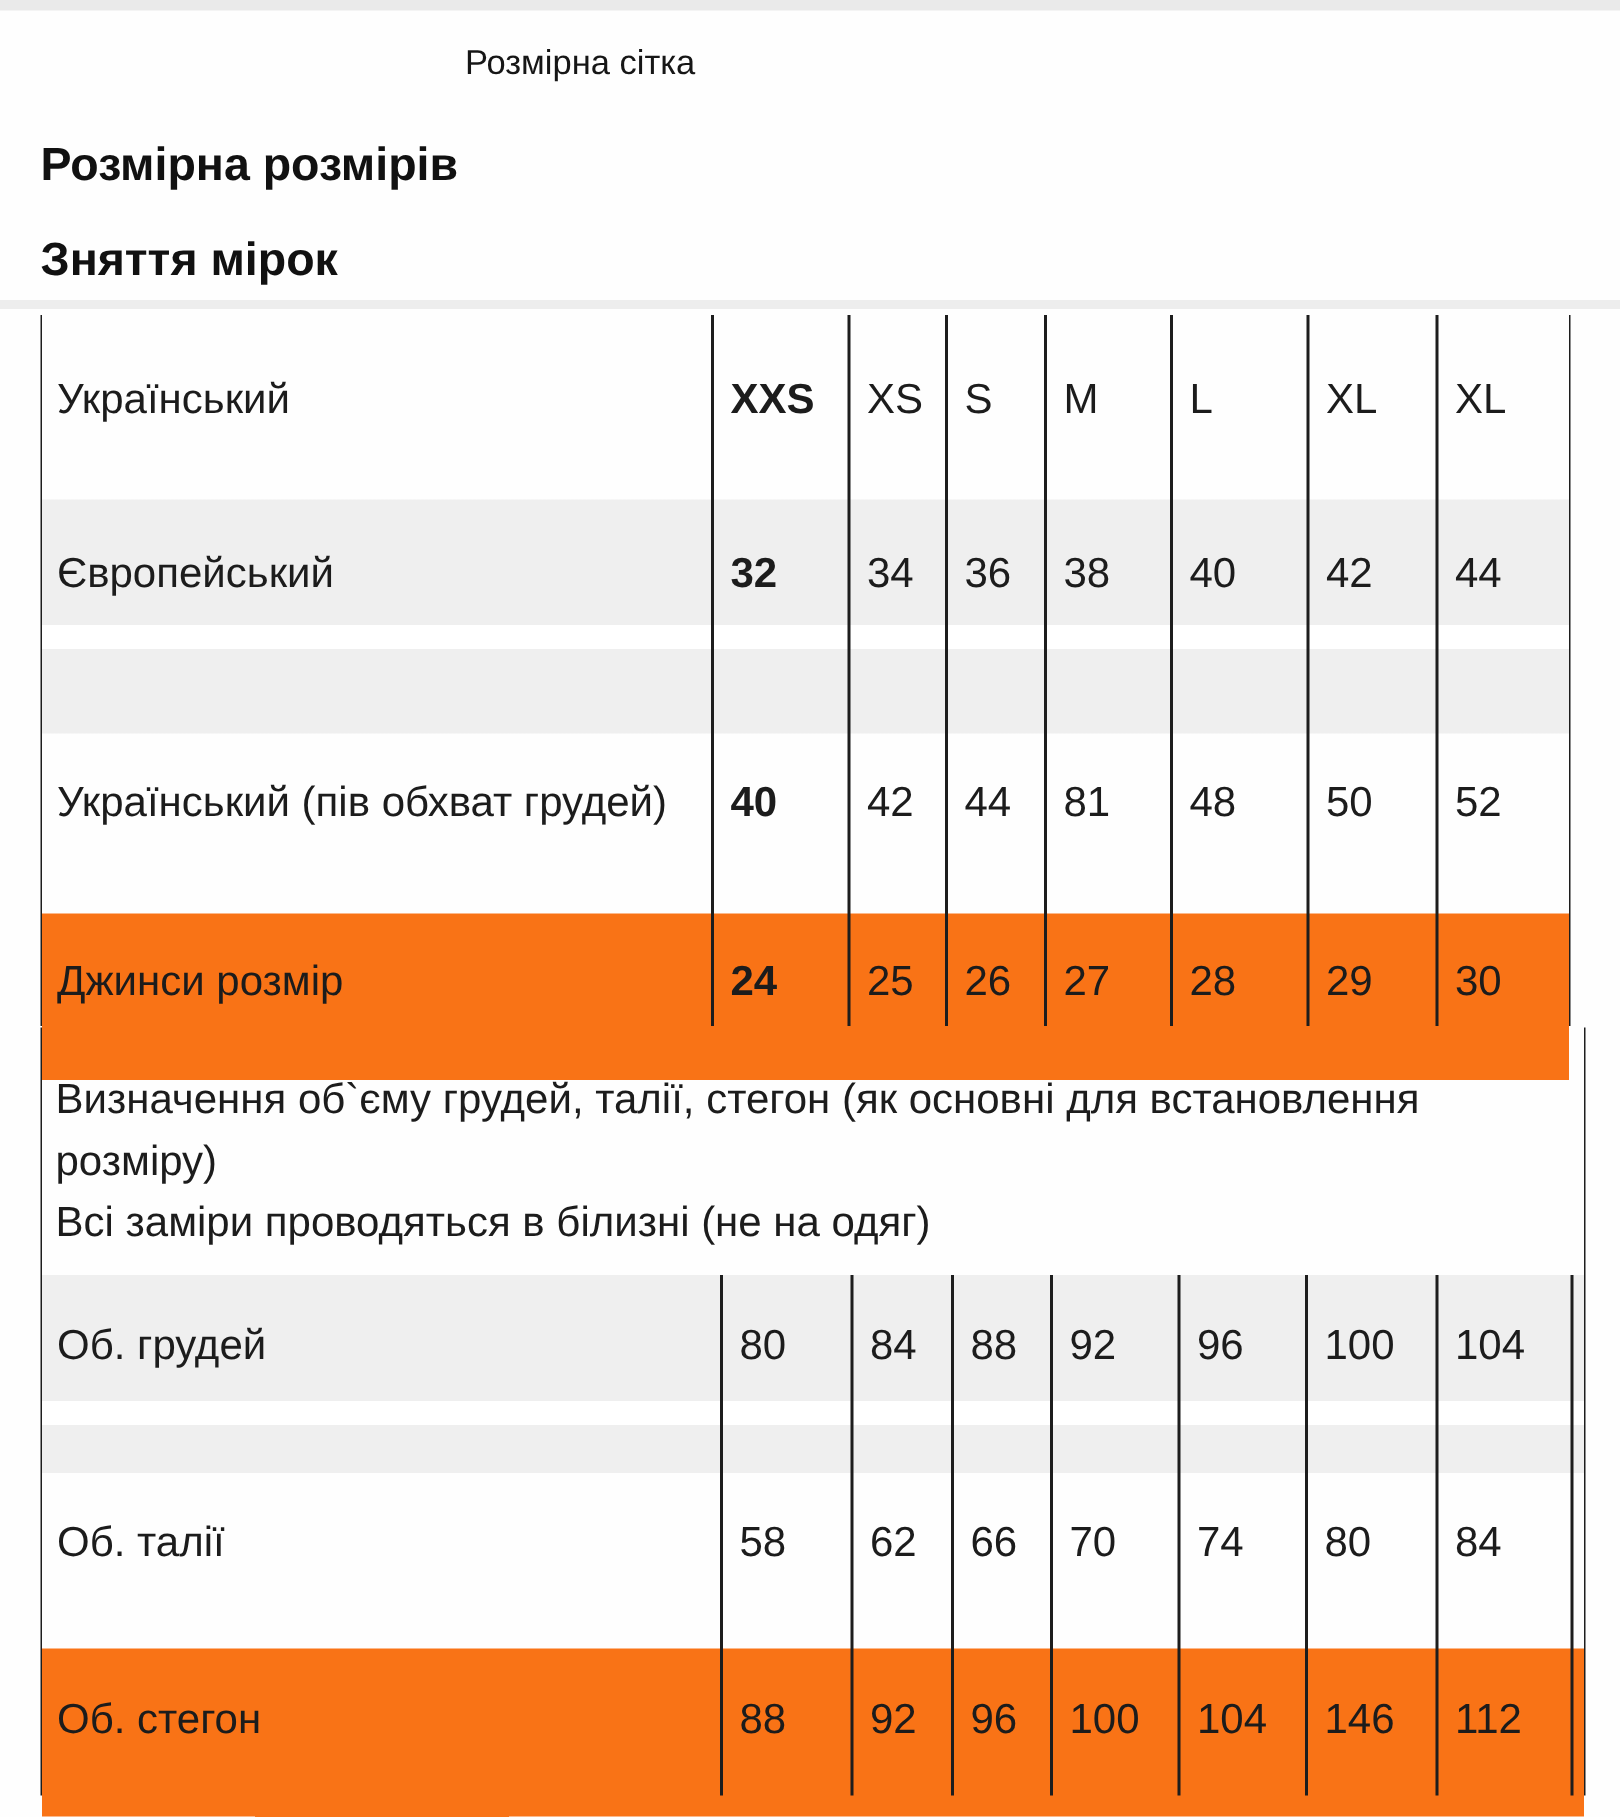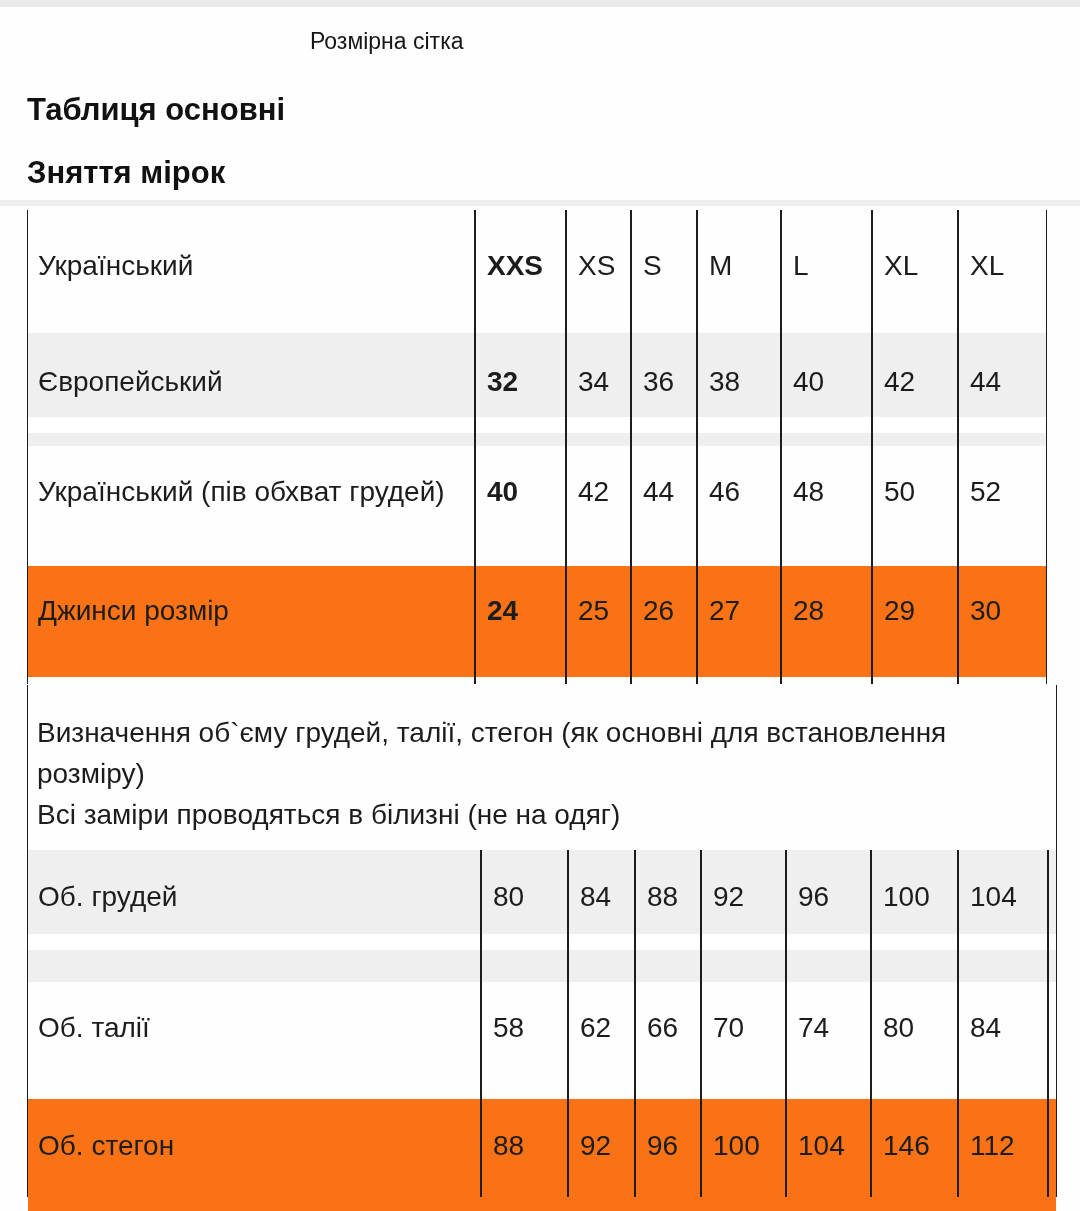--- a/index.html
+++ b/index.html
@@ -27,21 +27,21 @@
   .row{position:relative;width:100%;}
   .gray-split{background:linear-gradient(to bottom,#efefef 0px,#efefef 84px,#ffffff 84px,#ffffff 100px,#efefef 100px,#efefef 100%);}
   .gray-solid{background:#f97316;}
 
   .cell{position:absolute;font-size:28px;font-weight:400;color:#1c1c1c;white-space:nowrap;}
   .label{left:10px;}
 
   
   #size-table .r-head{height:123px;}
   #size-table .r-head .cell{top:40px;}
-  #size-table .r2{height:113px;}
+  #size-table .r2{height:156px;}
   #size-table .r2 .cell{top:33px;}
   #size-table .r3{height:120px;}
   #size-table .r3 .cell{top:30px;}
   #size-table .r4{height:111px;}
   #size-table .r4 .cell{top:29px;}
   #size-table .c0{left:459px;font-weight:bold;} #size-table .c1{left:550px;} #size-table .c2{left:615px;}
   #size-table .c3{left:681px;} #size-table .c4{left:765px;} #size-table .c5{left:856px;}
   #size-table .c6{left:942px;}
 
   
@@ -74,21 +74,21 @@
   #measure-table .vline:nth-child(6){left:842px;}
   #measure-table .vline:nth-child(7){left:929px;}
   #measure-table .vline:nth-child(8){left:1019px;}
 </style>
 </head>
 <body>
 
 <div id="top-strip" class="abs"></div>
 
 <div id="page-title" class="abs">Розмірна сітка</div>
-<div id="heading-sizes" class="abs heading">Таблиця основні</div>
+<div id="heading-sizes" class="abs heading">Розмірна розмірів</div>
 <div id="heading-measure" class="abs heading">Зняття мірок</div>
 
 <div id="divider-band" class="abs"></div>
 
 <div id="size-table" class="tbl">
 
   <div class="row r-head">
     <span class="cell label">Український</span>
     <span class="cell c0">XXS</span>
     <span class="cell c1">XS</span>
@@ -108,21 +108,21 @@
     <span class="cell c4">40</span>
     <span class="cell c5">42</span>
     <span class="cell c6">44</span>
   </div>
 
   <div class="row r3">
     <span class="cell label">Український (пів обхват грудей)</span>
     <span class="cell c0">40</span>
     <span class="cell c1">42</span>
     <span class="cell c2">44</span>
-    <span class="cell c3">46</span>
+    <span class="cell c3">81</span>
     <span class="cell c4">48</span>
     <span class="cell c5">50</span>
     <span class="cell c6">52</span>
   </div>
 
   <div class="row r4 gray-solid">
     <span class="cell label">Джинси розмір</span>
     <span class="cell c0">24</span>
     <span class="cell c1">25</span>
     <span class="cell c2">26</span>

